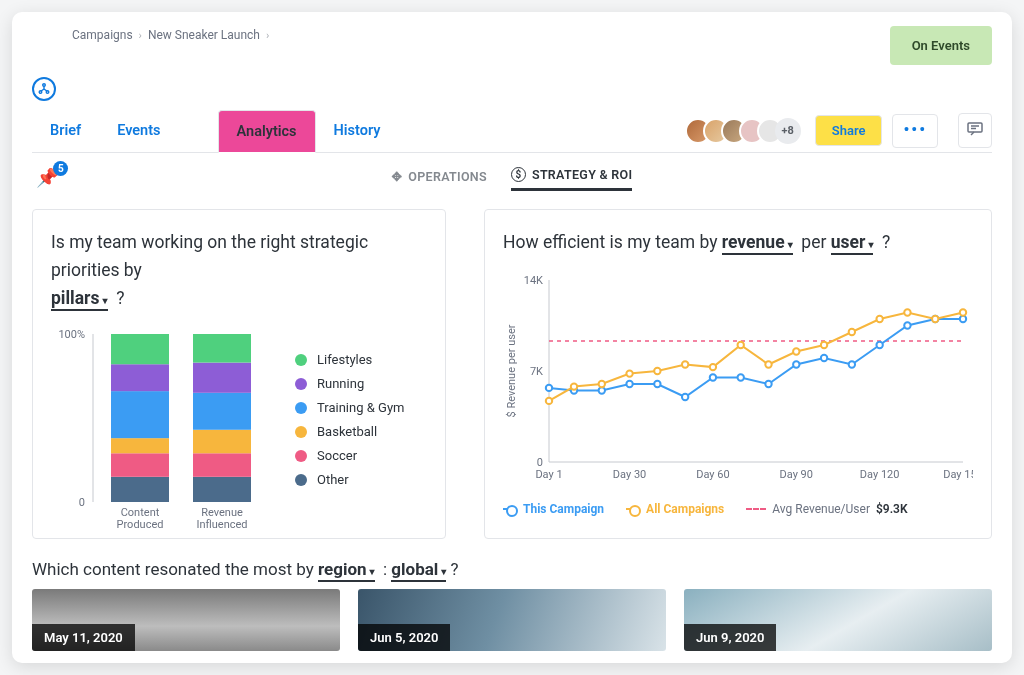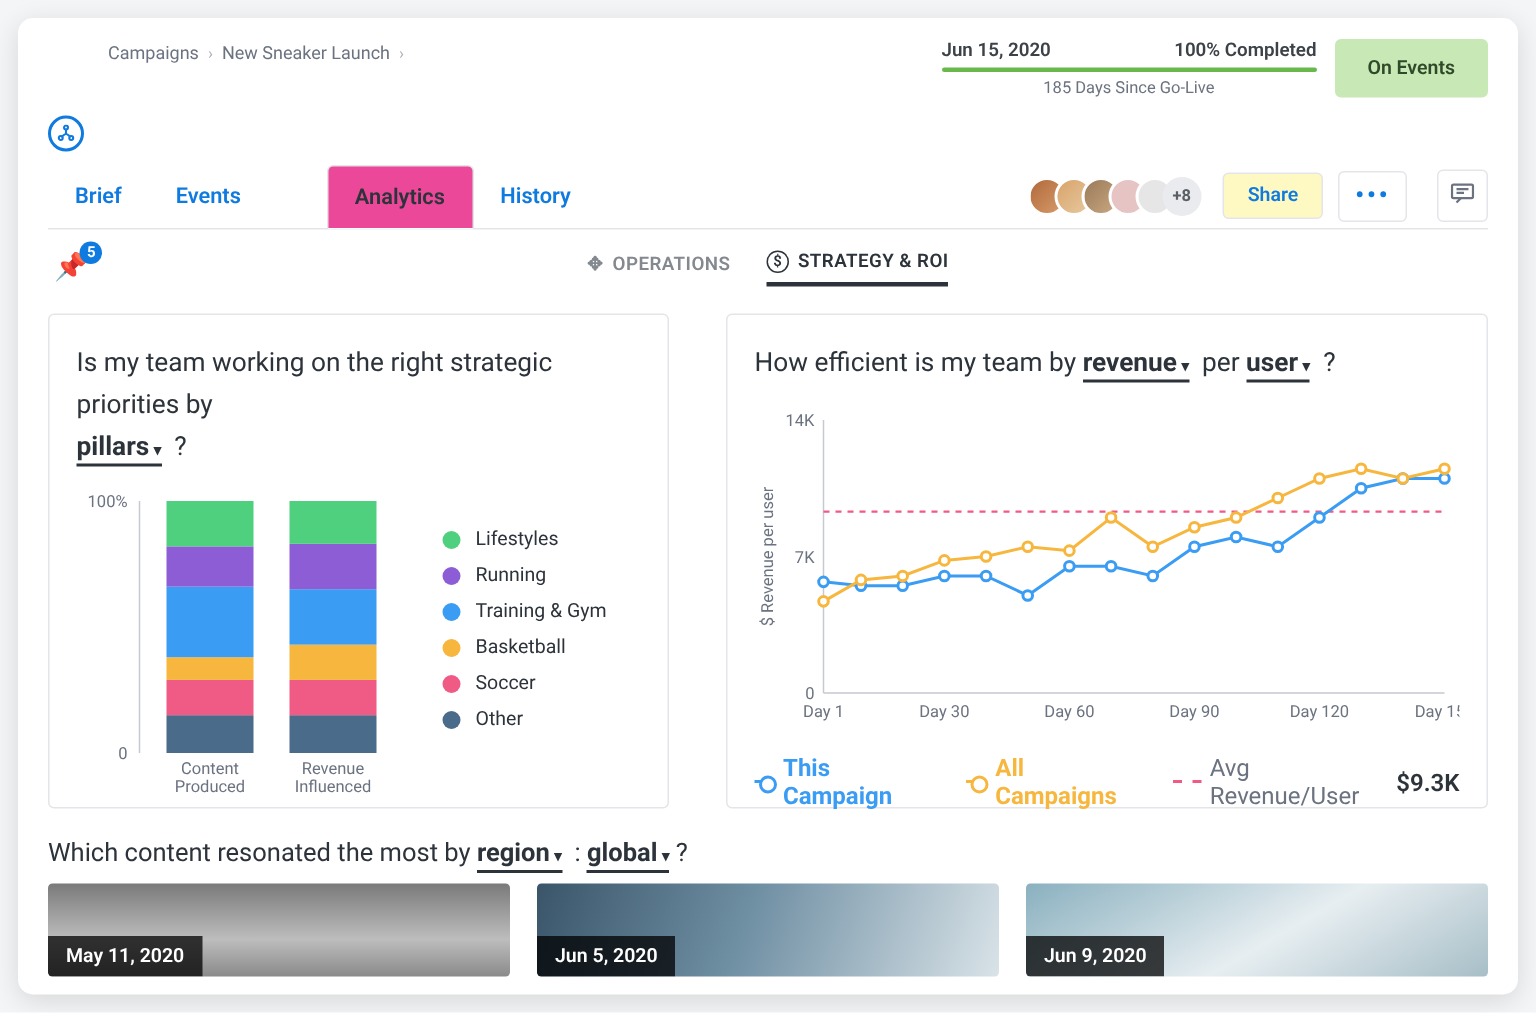--- a/index.html
+++ b/index.html
@@ -33,21 +33,21 @@
   .flow-icon svg{stroke:var(--blue);}
   
   .tabrow{display:flex;align-items:center;border-bottom:1px solid var(--lightline);margin-top:8px;height:44px;}
   .tab{padding:0 18px;font-size:14.5px;color:var(--blue);font-weight:600;height:100%;display:flex;align-items:center;cursor:pointer;}
   .tab.active{color:var(--dark);border:1px solid var(--lightline);border-bottom:1px solid #fff;border-radius:4px 4px 0 0;margin-bottom:-1px;background:#ec4899;margin-left:39px;}
   .tabrow .spacer{flex:1;}
   .avatars{display:flex;align-items:center;}
   .av{width:26px;height:26px;border-radius:50%;border:2px solid #fff;margin-left:-8px;display:inline-block;}
   .av1{background:linear-gradient(135deg,#b06a3b,#d89a6a);} .av2{background:linear-gradient(135deg,#d9a36a,#e6c9a0);} .av3{background:linear-gradient(135deg,#9a7a5a,#c9a880);} .av4{background:#e7c4c4;} .av5{background:#e6e6e6;}
   .avplus{width:26px;height:26px;border-radius:50%;background:#e9ebee;color:#5a5f66;font-size:11px;font-weight:700;display:inline-flex;align-items:center;justify-content:center;margin-left:-8px;}
-  .btn-out{border:1px solid var(--lightline);color:var(--blue);font-weight:600;font-size:13px;padding:7px 16px;border-radius:4px;background:#fef9c3;margin-left:14px;cursor:pointer;}
+  .btn-out{border:1px solid var(--lightline);color:var(--blue);font-weight:600;font-size:13px;padding:7px 16px;border-radius:4px;background:#fde047;margin-left:14px;cursor:pointer;}
   .btn-dots{border:1px solid var(--lightline);color:var(--blue);font-weight:800;font-size:16px;padding:5px 10px 8px;border-radius:4px;background:#fff;margin-left:10px;cursor:pointer;letter-spacing:2px;}
   .btn-comment{border:1px solid var(--lightline);padding:7px 8px;border-radius:4px;margin-left:20px;cursor:pointer;}
   
   .subtabs{display:flex;justify-content:center;gap:24px;margin-top:14px;font-size:12.5px;letter-spacing:.3px;}
   .subtab{display:flex;align-items:center;gap:6px;padding-bottom:6px;color:#84898f;font-weight:600;cursor:pointer;}
   .subtab.active{color:var(--dark);border-bottom:3px solid var(--dark);}
   .filterpin{position:absolute;left:24px;top:155px;}
   .filterpin .pin{color:#9ea2a8;font-size:18px;}
   .filterpin .badge{position:absolute;top:-6px;right:-10px;background:var(--blue);color:#fff;font-size:10px;font-weight:700;border-radius:50%;width:15px;height:15px;display:flex;align-items:center;justify-content:center;}
   
@@ -58,21 +58,21 @@
   .panel-title{font-size:17.5px;color:var(--dark);line-height:1.6;margin:0 0 16px;}
   .drop{font-weight:700;border-bottom:2px solid var(--dark);padding-bottom:1px;cursor:pointer;}
   .drop .car{font-size:10px;margin-left:3px;}
   
   .bars-area{display:flex;gap:14px;}
   .bars-svg-wrap{width:230px;}
   .bars-legend{font-size:13px;color:var(--dark);display:flex;flex-direction:column;gap:9px;padding-top:24px;}
   .bars-legend .row{display:flex;align-items:center;gap:10px;}
   .dot{width:12px;height:12px;border-radius:50%;display:inline-block;}
   
-  .line-legend{display:flex;gap:22px;align-items:center;font-size:16px;margin-top:6px;}
+  .line-legend{display:flex;gap:22px;align-items:center;font-size:12px;margin-top:6px;}
   .sw{width:14px;height:2px;display:inline-block;position:relative;}
   .sw::after{content:"";width:8px;height:8px;border-radius:50%;position:absolute;top:-3px;left:3px;}
   .sw-blue{background:var(--blue2);} .sw-blue::after{background:#fff;border:2px solid var(--blue2);}
   .sw-yellow{background:var(--yellow);} .sw-yellow::after{background:#fff;border:2px solid var(--yellow);}
   .sw-dashed{border-top:2px dashed var(--pink);height:0;width:20px;}
   
   .section-q{font-size:17px;color:var(--dark);margin:20px 0 10px;}
   .thumbs{display:flex;gap:18px;}
   .thumb{flex:1;height:62px;border-radius:3px;position:relative;overflow:hidden;}
   .thumb.t1{background:linear-gradient(180deg,#7a7a7a 0%,#bdbdbd 60%,#8a8a8a 100%);}
@@ -86,28 +86,20 @@
 <div class="card">
 
   <div class="topbar">
     <div class="crumbs">
       <span>Campaigns</span>
       <span class="chev">›</span>
       <span>New Sneaker Launch</span>
       <span class="chev">›</span>
     </div>
     <div class="spacer"></div>
-    <div class="progress">
-      <div class="progress-row">
-        <span>Jun 15, 2020</span>
-        <span>100% Completed</span>
-      </div>
-      <div class="progress-bar"></div>
-      <div class="progress-sub">185 Days Since Go-Live</div>
-    </div>
     <div class="status-pill">On Events</div>
   </div>
 
   <div class="flow-icon">
     <svg width="12" height="12" viewBox="0 0 12 12" fill="none" stroke-width="1.4">
         <circle cx="6" cy="2" r="1.3"></circle>
         <circle cx="2.5" cy="9" r="1.3"></circle>
         <circle cx="9.5" cy="9" r="1.3"></circle>
         <path d="M6 3.3V6M6 6L3.2 8M6 6l2.8 2" stroke-linecap="round"></path>
       </svg>

